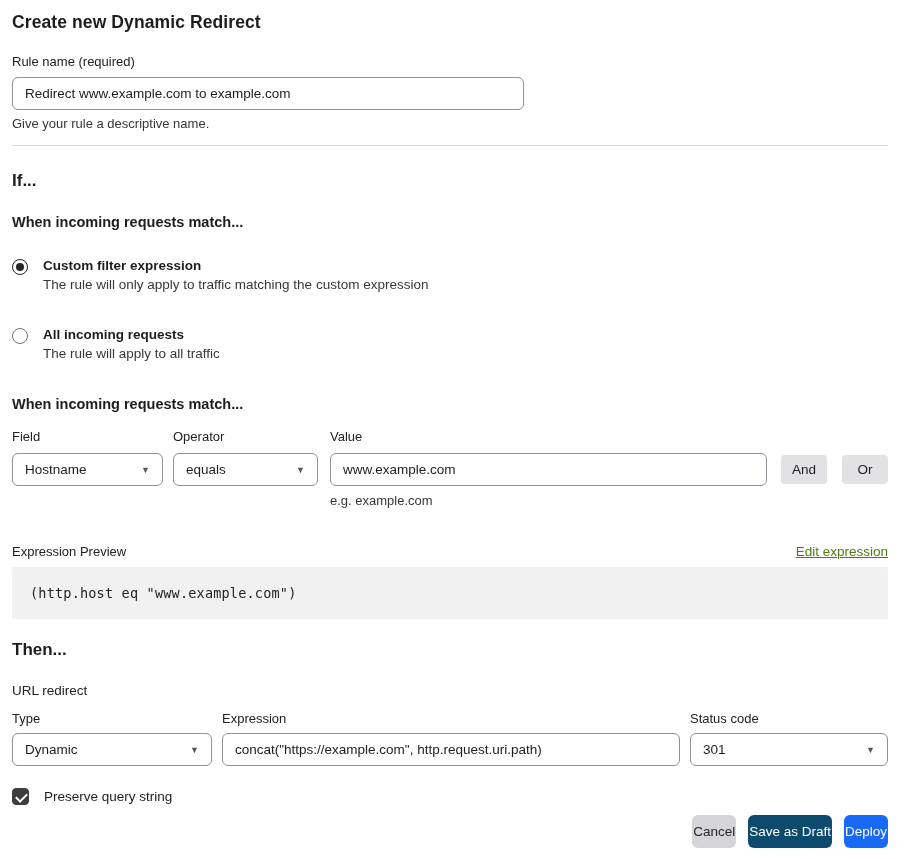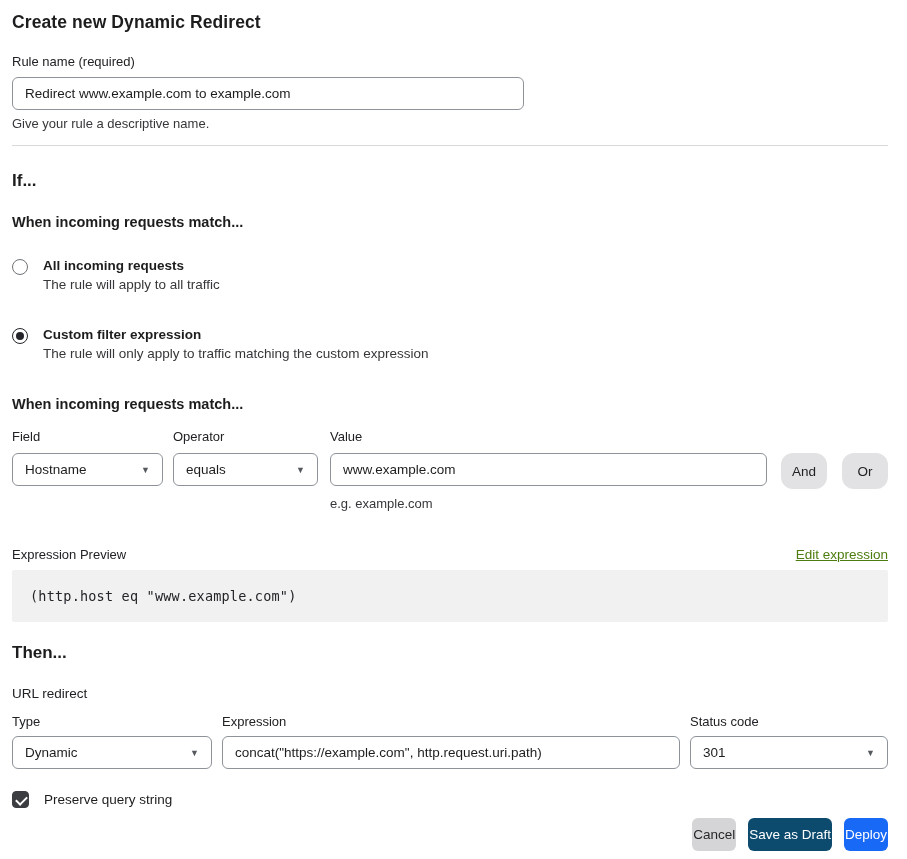--- a/index.html
+++ b/index.html
@@ -44,34 +44,34 @@
     width: 8px; height: 8px; border-radius: 50%; background: #242528;
   }
   .radio-texts .radio-label { font-size: 13.5px; font-weight: 700; margin-bottom: 4px; }
   .radio-texts .radio-desc { font-size: 13.5px; color: #36373a; }
 
   
   .cond-labels { display: flex; font-size: 13px; color: #212226; margin-bottom: 9px; }
   .cond-labels .l-field { width: 161px; }
   .cond-labels .l-operator { width: 157px; }
   .cond-labels .l-value { flex: 1; }
-  .cond-row { display: flex; }
+  .cond-row { display: flex; align-items: center; }
 
   .select {
     height: 33px; border: 1px solid #8d9399; border-radius: 6px; background: #fff;
     display: flex; align-items: center; justify-content: space-between;
     padding: 0 12px; font-size: 13.5px; color: #1d1d1f; cursor: pointer;
   }
   .select .caret { font-size: 9px; color: #55585c; margin-left: 8px; }
   .sel-field { width: 151px; margin-right: 10px; }
   .sel-operator { width: 145px; margin-right: 12px; gap: 8px; }
   .cond-value-input { width: 437px; margin-right: 14px; }
 
   .chip-btn {
-    height: 36px; width: 46px; border: none; border-radius: 12px;
+    height: 29px; width: 46px; border: none; border-radius: 4px;
     background: #e2e2e4; color: #212226; font-size: 13.5px; cursor: pointer;
     font-family: "Liberation Sans", sans-serif;
   }
   .chip-btn.and { margin-right: 15px; }
   .cond-help { margin-left: 318px; margin-top: 7px; }
 
   
   .preview-head { display: flex; justify-content: space-between; align-items: flex-end; margin-top: 36px; margin-bottom: 8px; }
   .preview-label { font-size: 13px; color: #212226; }
   .edit-link { font-size: 13.5px; text-decoration: underline; cursor: pointer; }
@@ -129,35 +129,35 @@
     <input class="text-input rule-name-input" type="text" value="Redirect www.example.com to example.com" style="">
     <div class="help-text">Give your rule a descriptive name.</div>
   </div>
 
   <hr class="divider">
 
   <h2 class="section-heading">If...</h2>
   <h3 class="sub-heading">When incoming requests match...</h3>
 
   <div class="radio-option">
+    <input type="radio" name="match-mode" checked="" style="">
+    <div class="radio-texts">
+      <div class="radio-label">Custom filter expression</div>
+      <div class="radio-desc">The rule will only apply to traffic matching the custom expression</div>
+    </div>
+  </div>
+
+  <div class="radio-option">
     <input type="radio" name="match-mode" style="">
     <div class="radio-texts">
       <div class="radio-label">All incoming requests</div>
       <div class="radio-desc">The rule will apply to all traffic</div>
     </div>
   </div>
 
-  <div class="radio-option">
-    <input type="radio" name="match-mode" checked="" style="">
-    <div class="radio-texts">
-      <div class="radio-label">Custom filter expression</div>
-      <div class="radio-desc">The rule will only apply to traffic matching the custom expression</div>
-    </div>
-  </div>
-
   <h3 class="sub-heading" style="margin-bottom:17px;">When incoming requests match...</h3>
 
   <div class="cond-labels">
     <div class="l-field">Field</div>
     <div class="l-operator">Operator</div>
     <div class="l-value">Value</div>
   </div>
 
   <div class="cond-row">
     <div class="select sel-field">

